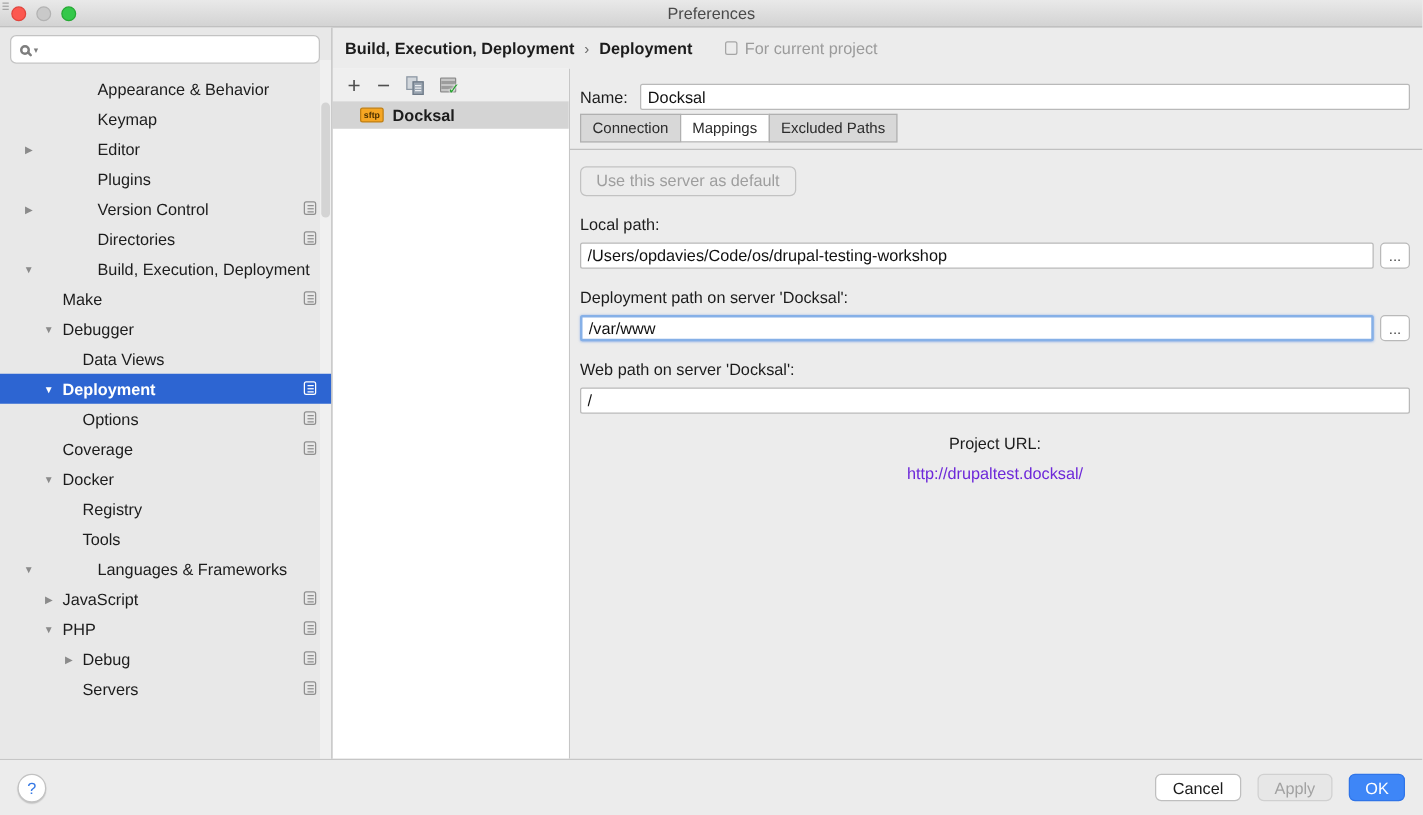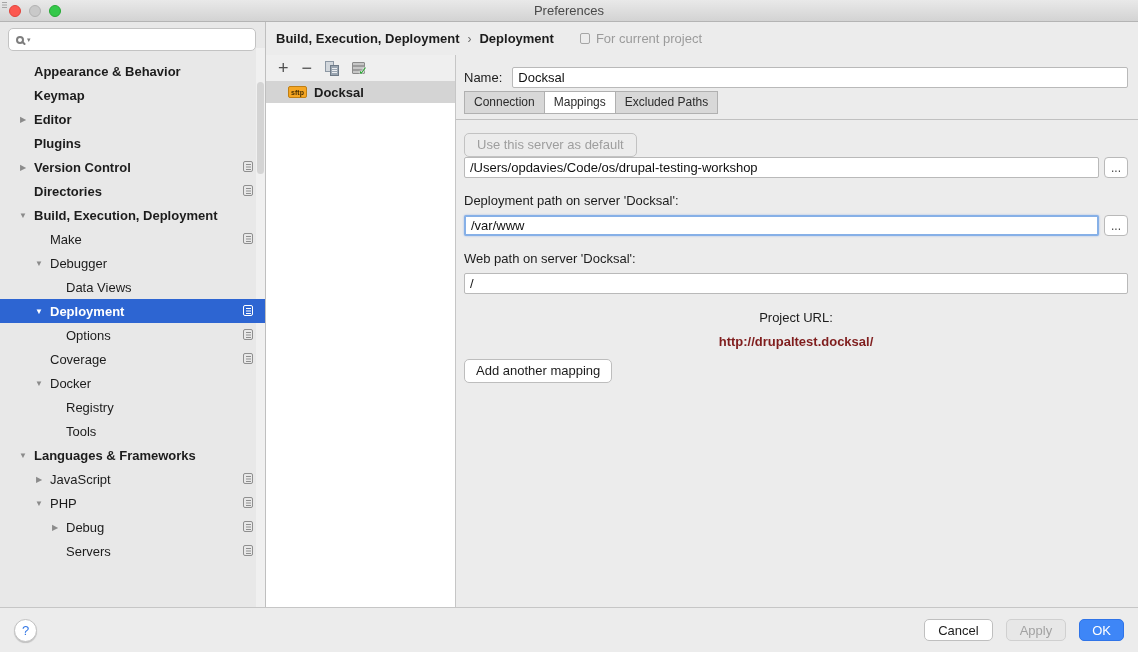--- a/index.html
+++ b/index.html
@@ -38,21 +38,21 @@
     display:flex; align-items:center; padding:0 7px; gap:2px;
   }
   .mag { width:8px; height:8px; border:2px solid #7e7e7e; border-radius:50%; position:relative; flex:0 0 auto; }
   .mag::after { content:""; position:absolute; width:5px; height:2px; background:#7e7e7e;
     right:-4px; bottom:-2px; transform:rotate(45deg); border-radius:1px; }
   .mag-caret { font-size:7px; color:#7e7e7e; margin-left:1px; }
   .search-input { border:none; outline:none; background:transparent; flex:1; font-size:13px; font-family:inherit; }
 
   .tree { margin-top:4px; position:relative; z-index:1; }
   .tree-row { height:24px; display:flex; align-items:center; position:relative; padding-right:28px; cursor:default; }
-  .tree-row.bold .tree-label { font-weight:bold; }
+  .tree-row.bold .tree-label { font-weight:normal;margin-left:44px; }
   .tree-row.selected { background:#2d65d2; color:#fff; }
   .tree-row.selected .tree-label { font-weight:bold; }
   .arrow { width:22px; flex:0 0 22px; text-align:center; font-size:8px; color:#8b8b8b; }
   .tree-row.selected .arrow { color:#fff; }
   .tree-label { white-space:nowrap; }
   .proj-icon { position:absolute; right:12px; top:50%; margin-top:-6px;
     width:10px; height:11px; border:1px solid currentColor; border-radius:2px; color:#8f8f8f; }
   .proj-icon::before { content:""; position:absolute; left:2px; top:2px; width:5px; height:1px;
     background:currentColor; box-shadow:0 2.5px 0 currentColor, 0 5px 0 currentColor; }
   .tree-row.selected .proj-icon { color:#fff; }
@@ -105,21 +105,21 @@
   .rule { height:1px; background:#c0c0c0; margin:0 -10px 0 -8px; }
 
   .ghost-btn { display:inline-block; margin-top:13px; padding:3px 12px 4px; font-size:13px; font-family:inherit;
     color:#9e9e9e; background:transparent; border:1px solid #c2c2c2; border-radius:5px; }
   .field-label { margin:15px 0 7px; }
   .field-row { display:flex; align-items:center; gap:5px; }
   .field-row .textfield { flex:1; }
   .browse-btn { width:24px; height:21px; flex:0 0 24px; background:#fff; border:1px solid #b9b9b9;
     border-radius:4px; font-size:12px; color:#444; line-height:16px; text-align:center; font-family:inherit; }
   .url-row { display:flex; align-items:center; gap:9px; margin-top:16px;flex-direction:column; }
-  .link { color:#7f1d1d; text-decoration:none; cursor:pointer;font-weight:bold; }
+  .link { color:#6d28d9; text-decoration:none; cursor:pointer; }
   .add-btn { display:inline-block; margin-top:10px; padding:3px 11px 4px; font-size:13px; font-family:inherit;
     color:#1c1c1c; background:#fff; border:1px solid #bdbdbd; border-radius:5px; }
 
   
   .footer { height:45px; flex:0 0 45px; background:#ececec; border-top:1px solid #c6c6c6;
     display:flex; align-items:center; padding:0 14px; }
   .help-btn { width:23px; height:23px; border-radius:50%; background:#fff; border:1px solid #c2c2c2;
     color:#3578e5; font-size:13px; display:flex; align-items:center; justify-content:center;
     box-shadow:0 1px 1px rgba(0,0,0,.18); font-family:inherit; }
   .spacer { flex:1; }
@@ -295,20 +295,21 @@
 
           <div class="tabs">
               <div class="tab">Connection</div>
               <div class="tab active">Mappings</div>
               <div class="tab">Excluded Paths</div>
             </div>
           <div class="rule"></div>
 
           <button class="ghost-btn" disabled="">Use this server as default</button>
 
+          <div class="field-label">Local path:</div>
           <div class="field-row">
             <input class="textfield" value="/Users/opdavies/Code/os/drupal-testing-workshop" style="">
             <button class="browse-btn">...</button>
           </div>
 
           <div class="field-label">Deployment path on server 'Docksal':</div>
           <div class="field-row">
             <input class="textfield focused" value="/var/www" style="">
             <button class="browse-btn">...</button>
           </div>
@@ -316,21 +317,20 @@
           <div class="field-label">Web path on server 'Docksal':</div>
           <div class="field-row">
             <input class="textfield" value="/" style="">
           </div>
 
           <div class="url-row">
             <span>Project URL:</span>
             <a class="link">http://drupaltest.docksal/</a>
           </div>
 
-          <button class="add-btn">Add another mapping</button>
 
         </div>
       </div>
     </div>
   </div>
 
   <div class="footer">
     <button class="help-btn">?</button>
     <span class="spacer"></span>
     <button class="btn cancel">Cancel</button>

